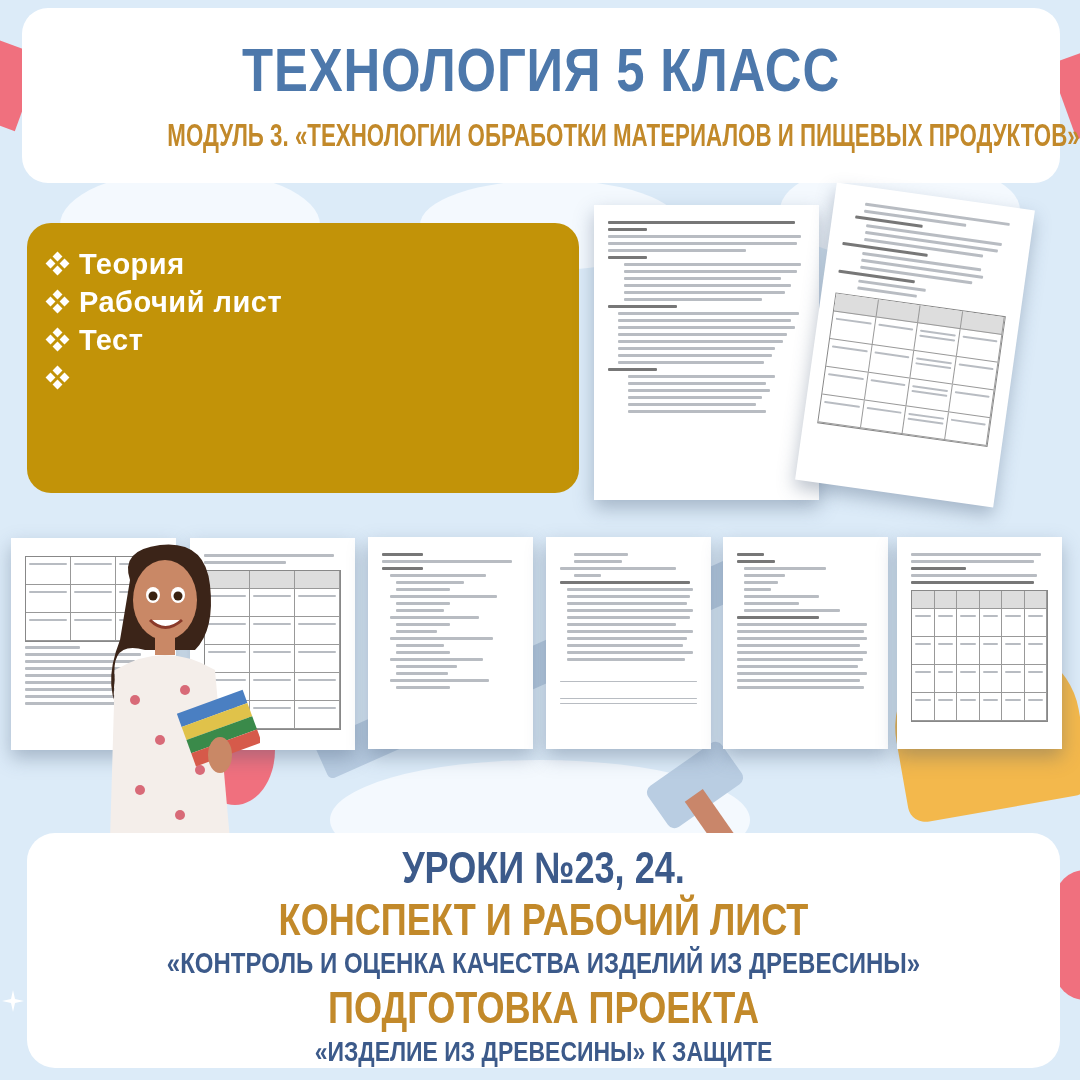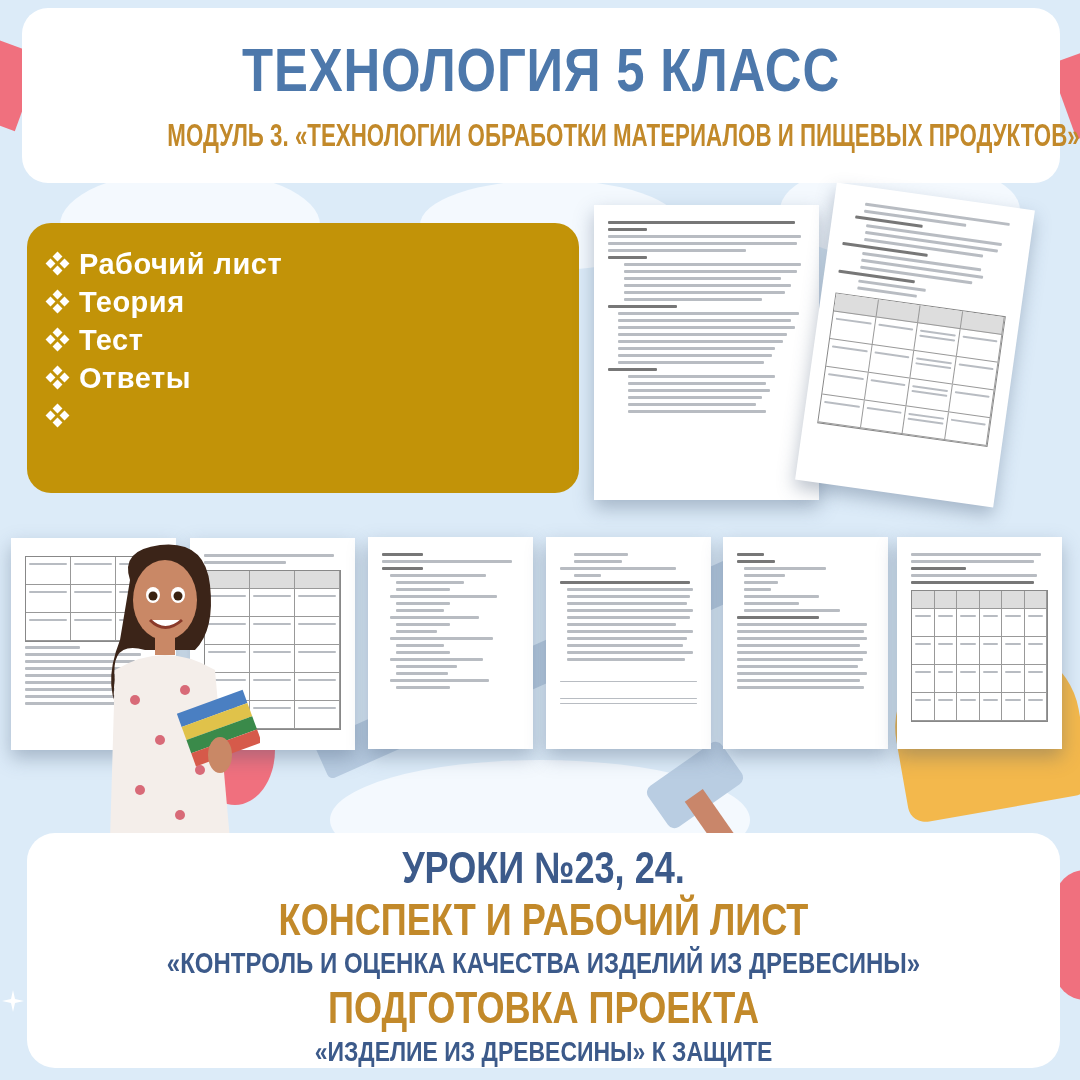--- a/index.html
+++ b/index.html
@@ -107,48 +107,39 @@
 </div>
 
 <div class="gold-panel">
   <div class="gold-item">
     <span class="bullet">
         <i></i>
         <i></i>
         <i></i>
         <i></i>
       </span>
-    <span>Рабочий лист</span>
+    <span>Теория</span>
   </div>
   <div class="gold-item">
     <span class="bullet">
         <i></i>
         <i></i>
         <i></i>
         <i></i>
       </span>
-    <span>Теория</span>
+    <span>Рабочий лист</span>
   </div>
   <div class="gold-item">
     <span class="bullet">
         <i></i>
         <i></i>
         <i></i>
         <i></i>
       </span>
     <span>Тест</span>
-  </div>
-  <div class="gold-item">
-    <span class="bullet">
-        <i></i>
-        <i></i>
-        <i></i>
-        <i></i>
-      </span>
-    <span>Ответы</span>
   </div>
   <div class="gold-item">
     <span class="bullet">
         <i></i>
         <i></i>
         <i></i>
         <i></i>
       </span>
   </div>
 </div>

